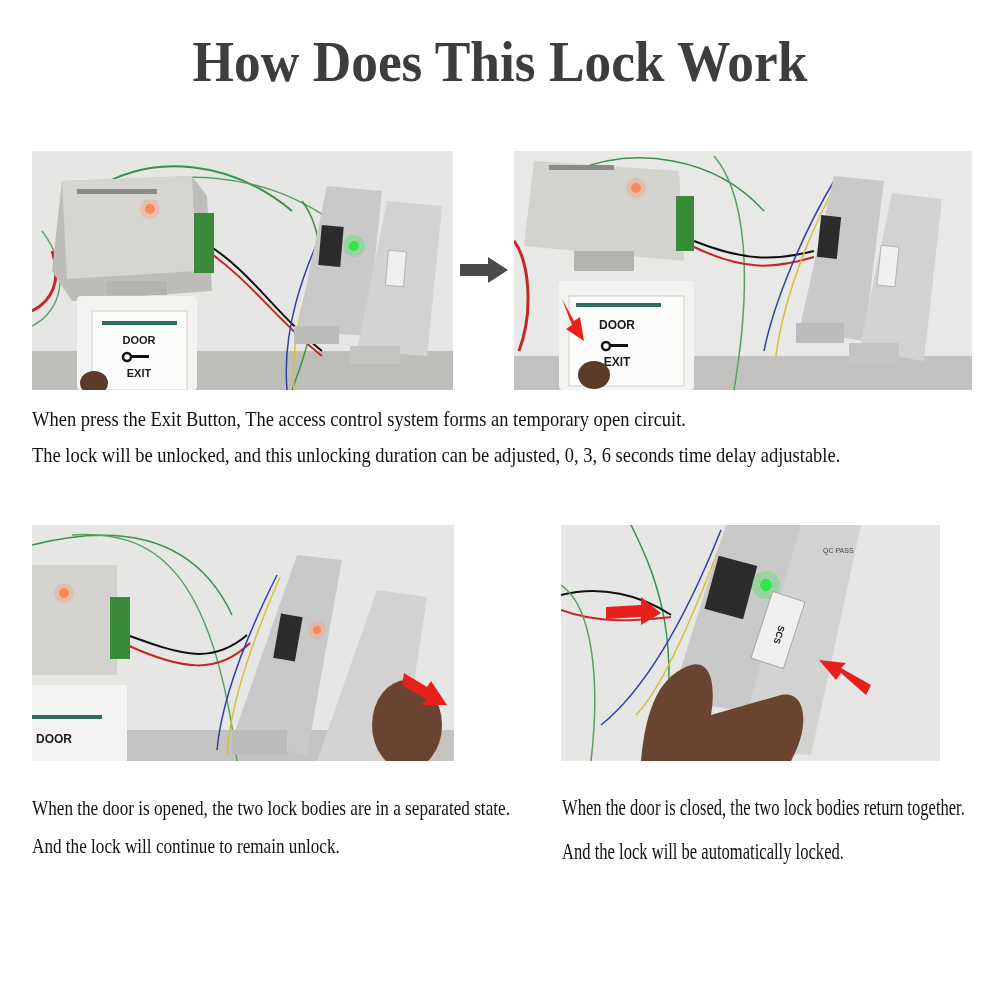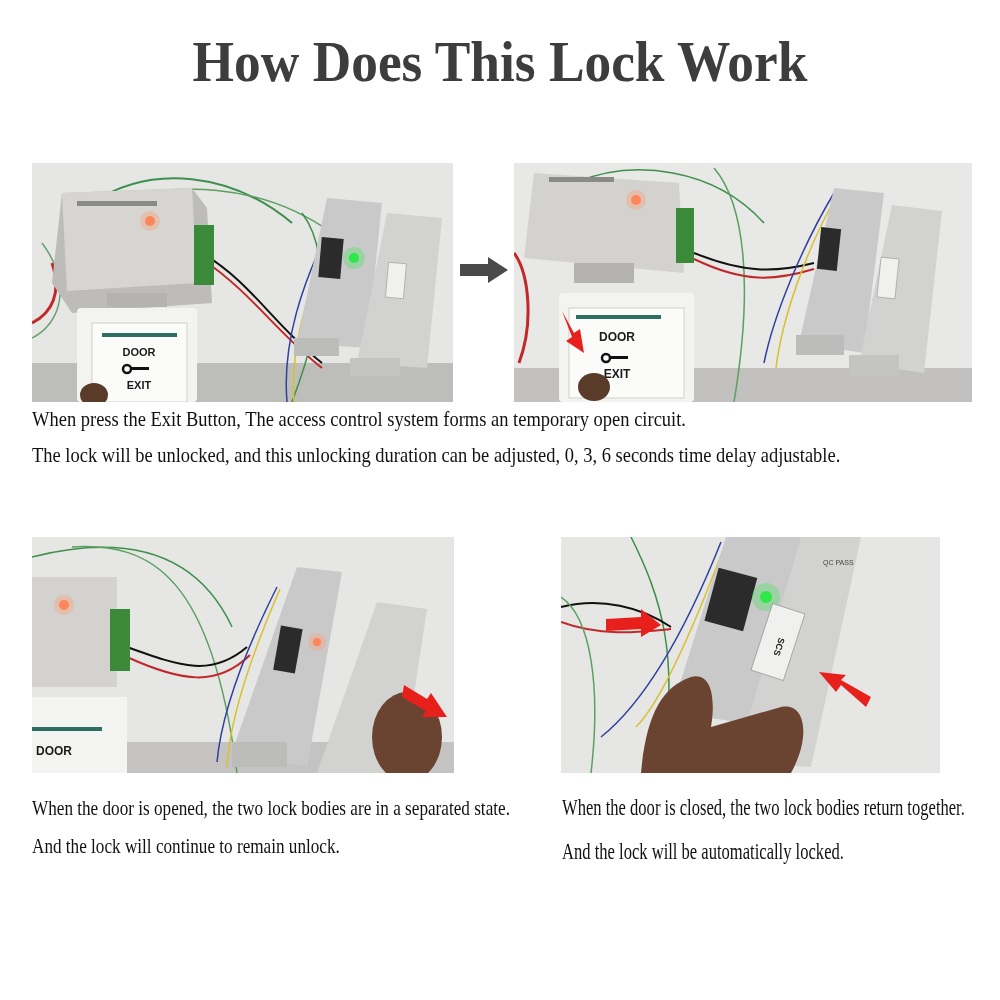--- a/index.html
+++ b/index.html
@@ -1,18 +1,18 @@
 <!DOCTYPE html>
 <html><head>
 <meta charset="utf-8">
 <style>
   html,body{margin:0;padding:0;background:#ffffff;}
   body{width:1000px;height:1000px;position:relative;overflow:hidden;font-family:"Liberation Serif","DejaVu Serif",serif;color:#111;}
   .title{position:absolute;left:0;top:28px;width:1000px;text-align:center;font-weight:bold;font-size:58px;color:#3d3d3d;letter-spacing:0px;transform:scaleX(0.92);transform-origin:center;}
-  .photo{position:absolute;overflow:hidden;background:#fde047;margin-top:12px;}
+  .photo{position:absolute;overflow:hidden;background:#fde047;}
   .photo svg{display:block;width:100%;height:100%;}
   .caption{position:absolute;font-size:21px;line-height:31px;color:#111;white-space:nowrap;transform-origin:left top;}
   .arrow-between{position:absolute;left:458px;top:256px;width:52px;height:28px;}
 </style>
 </head>
 <body>
 
 <div class="title">How Does This Lock Work</div>
 
 <div class="photo" style="left:32px;top:151px;width:421px;height:239px;">

